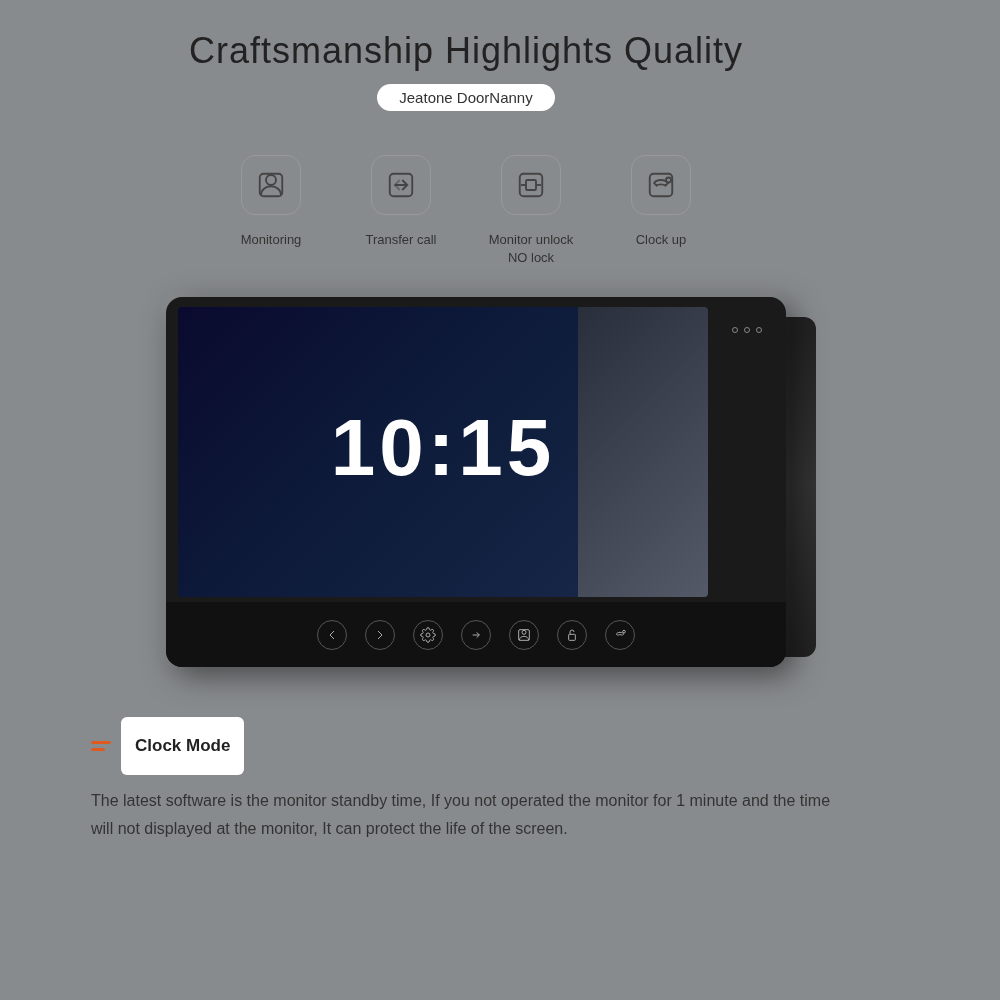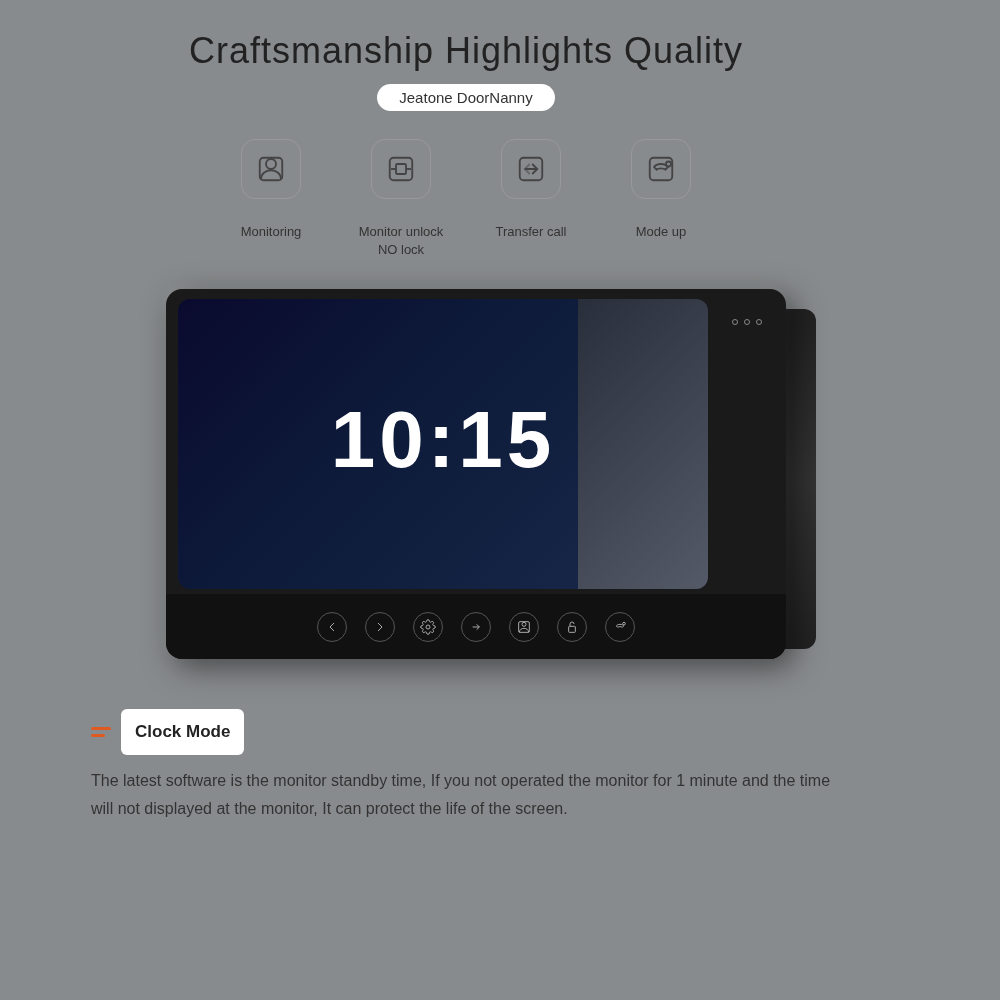--- a/index.html
+++ b/index.html
@@ -33,38 +33,38 @@
     }
 
     
     .brand-badge {
       background: white;
       border-radius: 20px;
       padding: 5px 22px;
       font-size: 15px;
       color: #333;
       font-weight: 500;
-      margin-bottom: 28px;
+      margin-bottom: 44px;
       display: inline-block;
     }
 
     
     .features-row {
       display: flex;
       justify-content: center;
       gap: 40px;
       margin-bottom: 30px;
       width: 100%;
     }
 
     .feature-item {
       display: flex;
       flex-direction: column;
       align-items: center;
-      gap: 24px;
+      gap: 16px;
       min-width: 90px;
     }
 
     .feature-icon-box {
       width: 60px;
       height: 60px;
       border: 1.5px solid #999;
       border-radius: 14px;
       display: flex;
       align-items: center;
@@ -109,21 +109,21 @@
     }
 
     
     .screen {
       position: absolute;
       left: 12px;
       top: 10px;
       width: 530px;
       height: 290px;
       background: linear-gradient(135deg, #0a0a2e 0%, #0d1a3a 40%, #1a2a4a 100%);
-      border-radius: 12px;
+      border-radius: 4px;
       display: flex;
       flex-direction: column;
       align-items: center;
       justify-content: center;
       overflow: hidden;
     }
 
     
     .camera-overlay {
       position: absolute;
@@ -255,21 +255,21 @@
       width: 20px;
     }
 
     .clock-mode-icon span:last-child {
       width: 14px;
     }
 
     .clock-mode-label {
       background: white;
       border-radius: 6px;
-      padding: 13px 14px;
+      padding: 19px 14px;
       font-size: 17px;
       font-weight: 600;
       color: #222;
     }
 
     .clock-mode-desc {
       font-size: 16px;
       color: #333;
       line-height: 1.7;
     }
@@ -287,55 +287,55 @@
 
     <div class="feature-item">
       <div class="feature-icon-box">
         <svg viewBox="0 0 24 24">
           <circle cx="12" cy="8" r="4"></circle>
           <path d="M4 20c0-4 3.6-7 8-7s8 3 8 7"></path>
           <rect x="3" y="3" width="18" height="18" rx="3" ry="3"></rect>
         </svg>
       </div>
       <span class="feature-label">Monitoring</span>
+    </div>
+
+    <div class="feature-item">
+      <div class="feature-icon-box">
+        <svg viewBox="0 0 24 24">
+          <rect x="3" y="3" width="18" height="18" rx="3" ry="3"></rect>
+          <path d="M7 12h10M13 8l4 4-4 4"></path>
+          <path d="M11 8l-4 4 4 4" opacity="0.5"></path>
+        </svg>
+      </div>
+      <span class="feature-label">Transfer call</span>
     </div>
 
     <div class="feature-item">
       <div class="feature-icon-box">
         <svg viewBox="0 0 24 24">
           <rect x="3" y="3" width="18" height="18" rx="3" ry="3"></rect>
           <rect x="8" y="8" width="8" height="8" rx="1"></rect>
           <line x1="8" y1="12" x2="4" y2="12"></line>
           <line x1="20" y1="12" x2="16" y2="12"></line>
         </svg>
       </div>
       <span class="feature-label">Monitor unlock<br>NO lock</span>
     </div>
 
-    <div class="feature-item">
-      <div class="feature-icon-box">
-        <svg viewBox="0 0 24 24">
-          <rect x="3" y="3" width="18" height="18" rx="3" ry="3"></rect>
-          <path d="M7 12h10M13 8l4 4-4 4"></path>
-          <path d="M11 8l-4 4 4 4" opacity="0.5"></path>
-        </svg>
-      </div>
-      <span class="feature-label">Transfer call</span>
-    </div>
-
 
     <div class="feature-item">
       <div class="feature-icon-box">
         <svg viewBox="0 0 24 24">
           <rect x="3" y="3" width="18" height="18" rx="3" ry="3"></rect>
           <path d="M6.5 10.5c.5-1 2-2.5 5.5-2.5s5 1.5 5.5 2.5l-2 2c-.5-.5-1.5-1-3.5-1s-3 .5-3.5 1l-2-2z"></path>
           <circle cx="18" cy="8" r="2"></circle>
         </svg>
       </div>
-      <span class="feature-label">Mode up</span>
+      <span class="feature-label">Clock up</span>
     </div>
 
   </div>
 
   <div class="device-container">
 
     <div class="device-body">
 
       <div class="screen">
 

